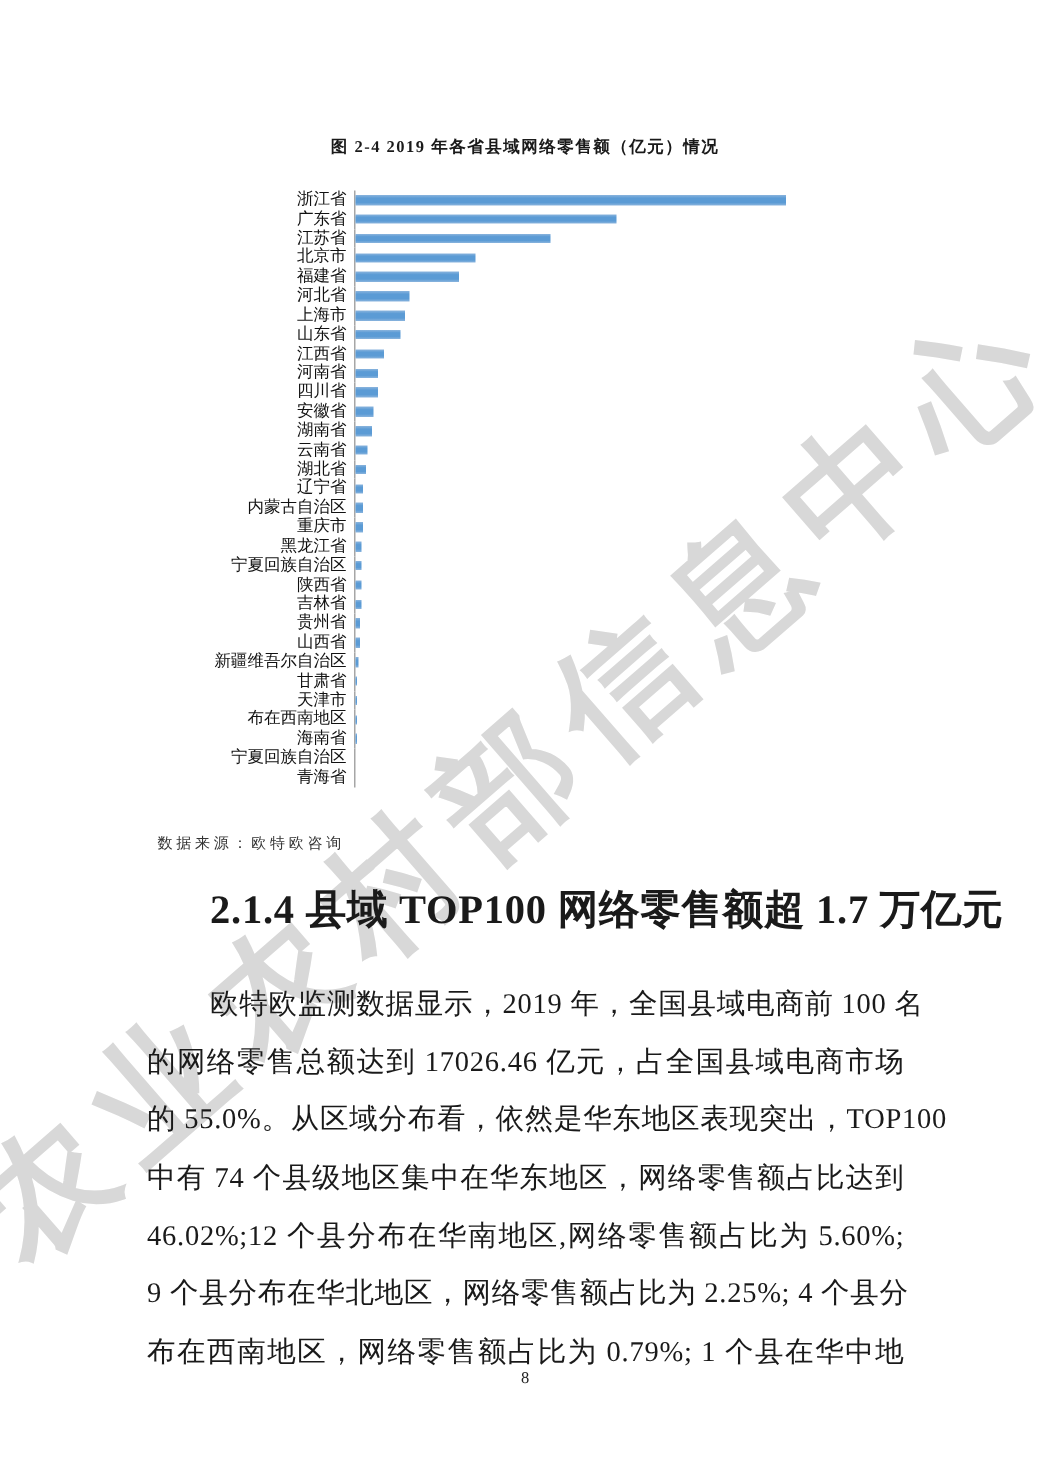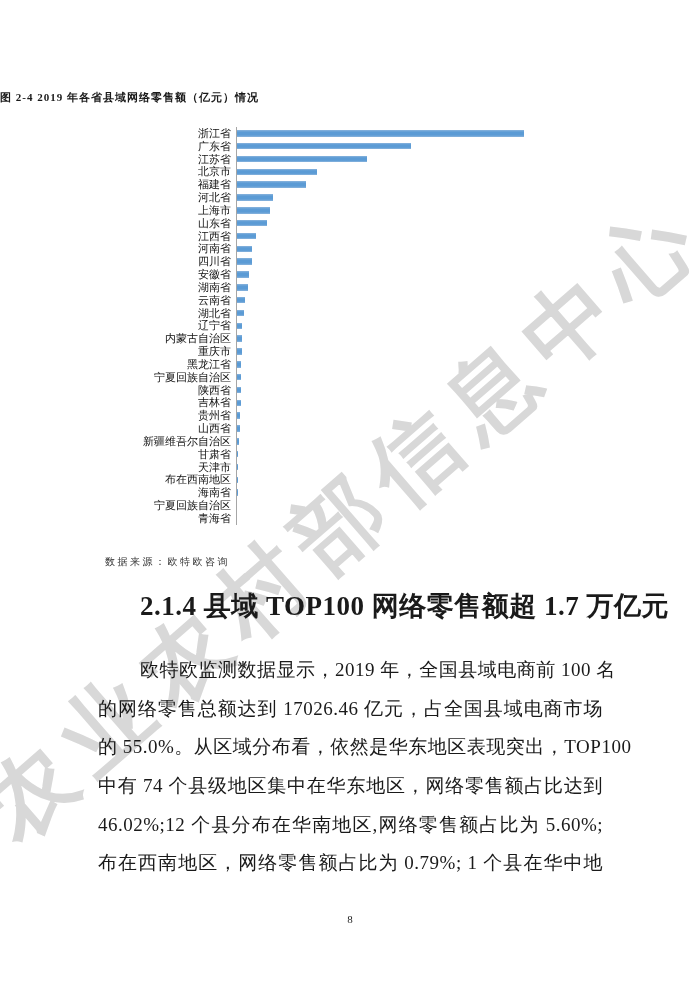--- a/index.html
+++ b/index.html
@@ -13,21 +13,21 @@
     position:absolute; left:-115px; top:468px; width:910px; height:110px;
     text-align:center; line-height:110px;
     font-family:"Liberation Sans","DejaVu Sans",sans-serif;
     font-weight:bold; font-size:88px; letter-spacing:14px;
     color:var(--wm,#d8d8d8); transform:rotate(-41deg);
     z-index:0; white-space:nowrap; user-select:none;
   }
   .content { position:absolute; inset:0; z-index:1; }
   .figure-title {
     position:absolute; top:90px; left:0; width:100%;
-    text-align:left; font-weight:bold; font-size:11px; letter-spacing:1px;
+    text-align:center; font-weight:bold; font-size:11px; letter-spacing:1px;
   }
   .chart { position:absolute; top:127px; left:106px; }
   .crow { display:flex; height:12.84px; align-items:flex-start; }
   .clab {
     width:130px; text-align:right; padding-right:5px;
     font-size:11px; line-height:12.84px; white-space:nowrap; color:#111;
   }
   .cbarwrap {
     height:100%; width:300px; display:flex; align-items:center;
     border-left:1px solid var(--axis,#a6a6a6);
@@ -261,19 +261,20 @@
     <div class="source">数据来源：欧特欧咨询</div>
 
     <div class="section-heading">2.1.4 县域 TOP100 网络零售额超 1.7 万亿元</div>
 
     <div class="body-text">
       <div class="pline indent">欧特欧监测数据显示，2019 年，全国县域电商前 100 名</div>
       <div class="pline">的网络零售总额达到 17026.46 亿元，占全国县域电商市场</div>
       <div class="pline">的 55.0%。从区域分布看，依然是华东地区表现突出，TOP100</div>
       <div class="pline">中有 74 个县级地区集中在华东地区，网络零售额占比达到</div>
       <div class="pline">46.02%;12 个县分布在华南地区,网络零售额占比为 5.60%;</div>
+      <div class="pline">9 个县分布在华北地区，网络零售额占比为 2.25%; 4 个县分</div>
       <div class="pline">布在西南地区，网络零售额占比为 0.79%; 1 个县在华中地</div>
     </div>
 
     <div class="page-number">8</div>
 
   </div>
 </div>
 
 </body></html>

